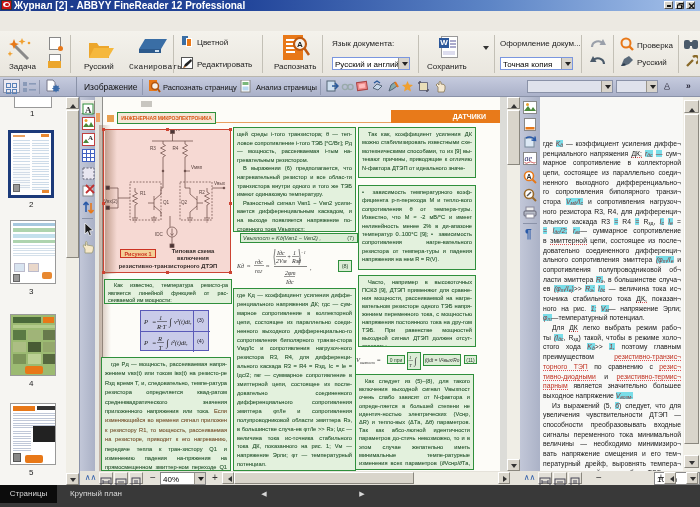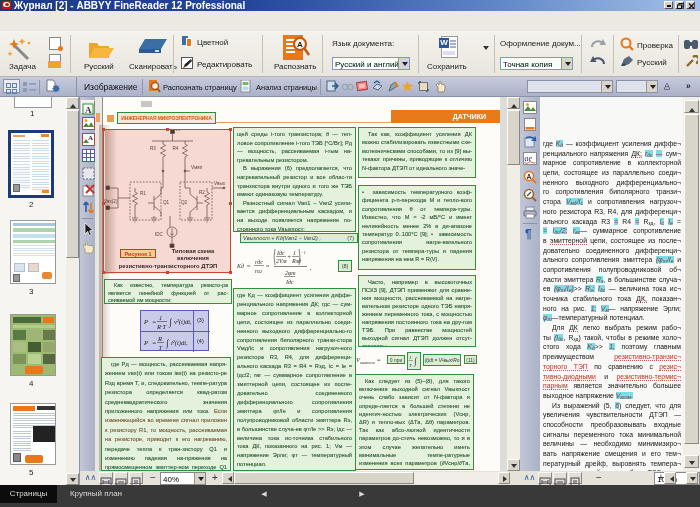--- a/index.html
+++ b/index.html
@@ -101,21 +101,21 @@
         <path d="M2 19 L2 4 L10 4 L12 7 L22 7 L22 19 Z" fill="#eca62c"></path>
         <path d="M2 19 L7 9 L27 9 L21 19 Z" fill="#f5b83d"></path>
       </svg>
     <div class="tlbl" style="left:84px;top:31px;">Русский</div>
 
     <svg class="ab" style="left:139px;top:7px;" width="31" height="23" viewBox="0 0 31 23">
         <path d="M6 1 L28 1 L22 11 L0 11 Z" fill="#3a6ea5"></path>
         <path d="M0 11 L22 11 L22 15 L0 15 Z" fill="#2d5a8c"></path>
         <rect x="16" y="12" width="4" height="2" fill="#cfe0f0"></rect>
       </svg>
-    <div class="tlbl" style="left:129px;top:31px;">Сканировать</div>
+    <div class="tlbl" style="left:129px;top:31px;font-family:Liberation Mono, monospace;">Сканировать</div>
     <div class="vsep" style="left:173px;"></div>
 
     <div class="ab" style="left:182px;top:5px;width:6px;height:9px;background:#3a6ea5;"></div>
     <div class="ab" style="left:186px;top:7px;width:6px;height:9px;background:#e87818;border:1px solid #fff;"></div>
     <div class="tlbl" style="left:197px;top:7px;">Цветной</div>
     <div class="ab" style="left:181px;top:26px;width:12px;height:12px;background:#fff;border:1px solid #555;"></div>
     <svg class="ab" style="left:182px;top:27px;" width="11" height="11" viewBox="0 0 11 11">
         <path d="M1 10 L3 6 L9 1 L10 3 L5 8 Z" fill="#222"></path>
         <path d="M1 10 L3 8 L4 9 Z" fill="#e87818"></path>
       </svg>

